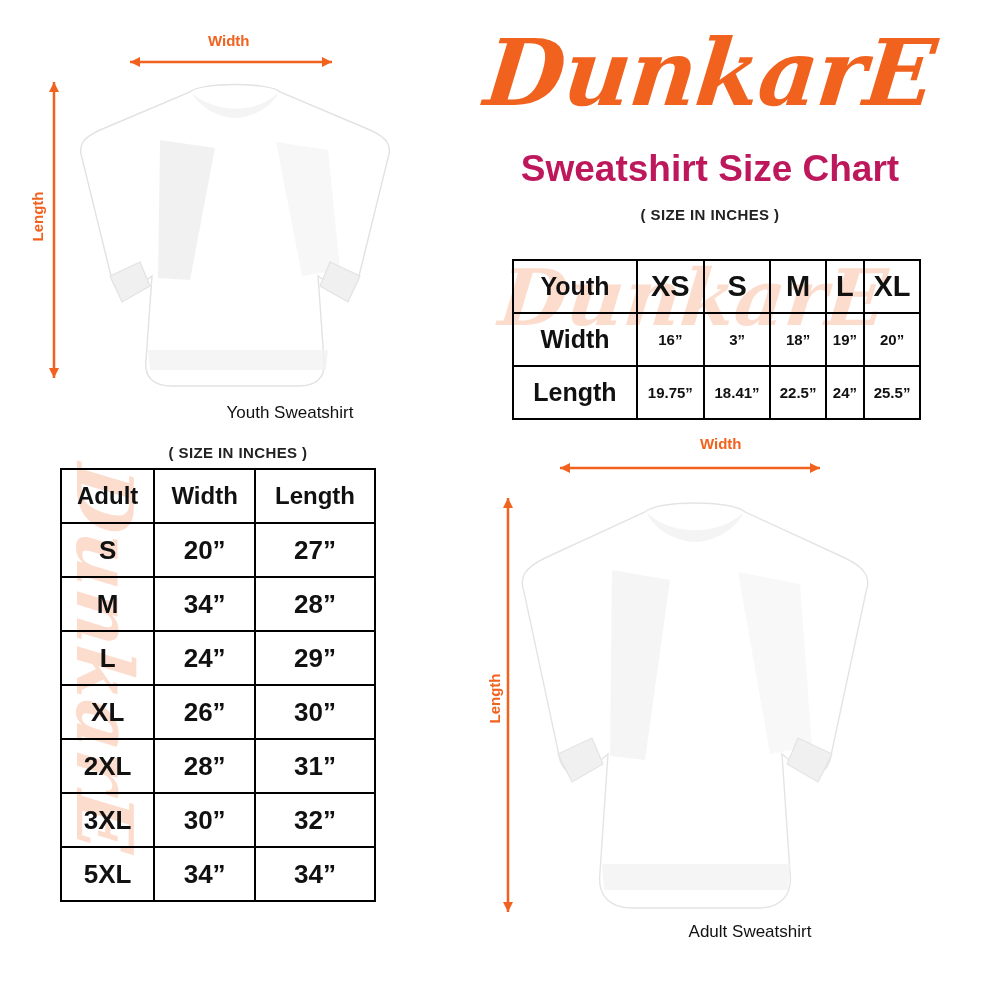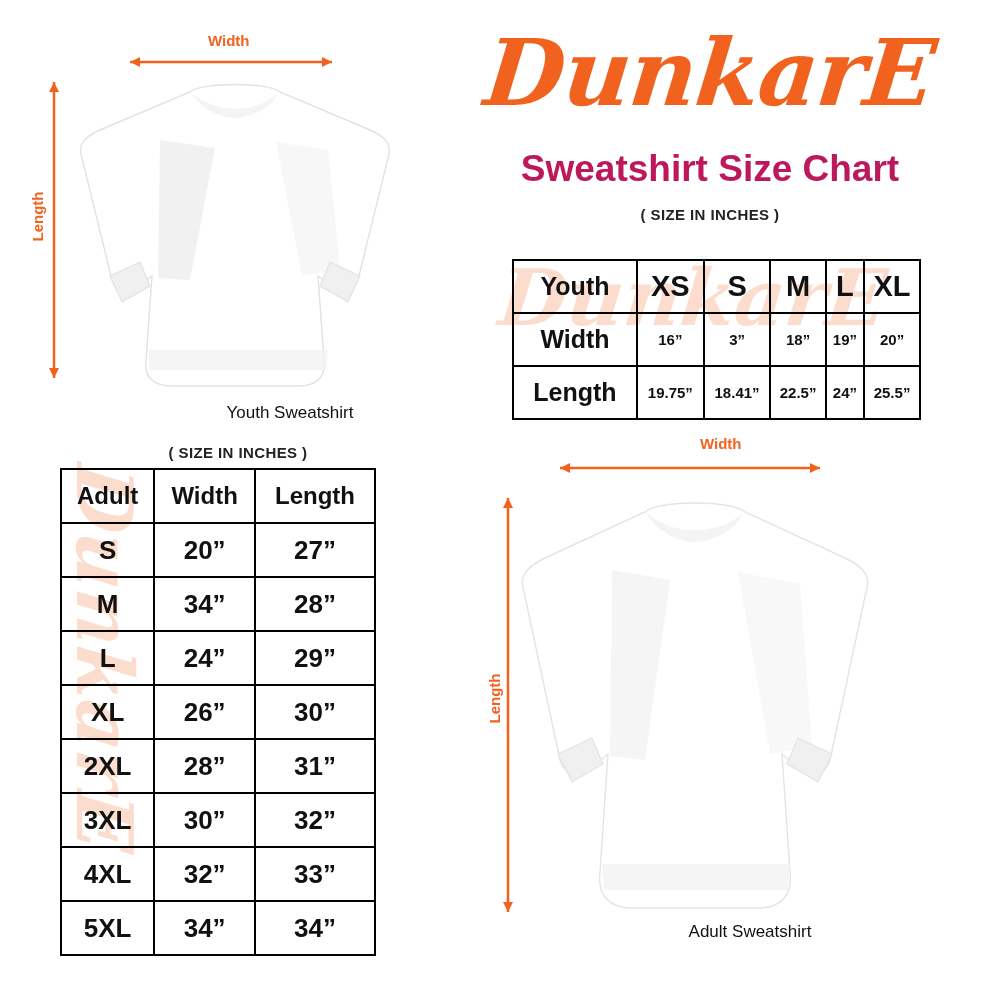--- a/index.html
+++ b/index.html
@@ -277,25 +277,20 @@
       <td>2XL</td>
       <td>28”</td>
       <td>31”</td>
     </tr>
     <tr>
       <td>3XL</td>
       <td>30”</td>
       <td>32”</td>
     </tr>
     <tr>
-      <td>4XL</td>
-      <td>32”</td>
-      <td>33”</td>
-    </tr>
-    <tr>
       <td>5XL</td>
       <td>34”</td>
       <td>34”</td>
     </tr>
   </tbody>
 </table>
 
 <svg class="illus" style="left:460px; top:440px;" width="470" height="500" viewBox="0 0 470 500">
   <g stroke="#F2621F" stroke-width="2.5" fill="none">
     <line x1="100" y1="28" x2="360" y2="28"></line>

